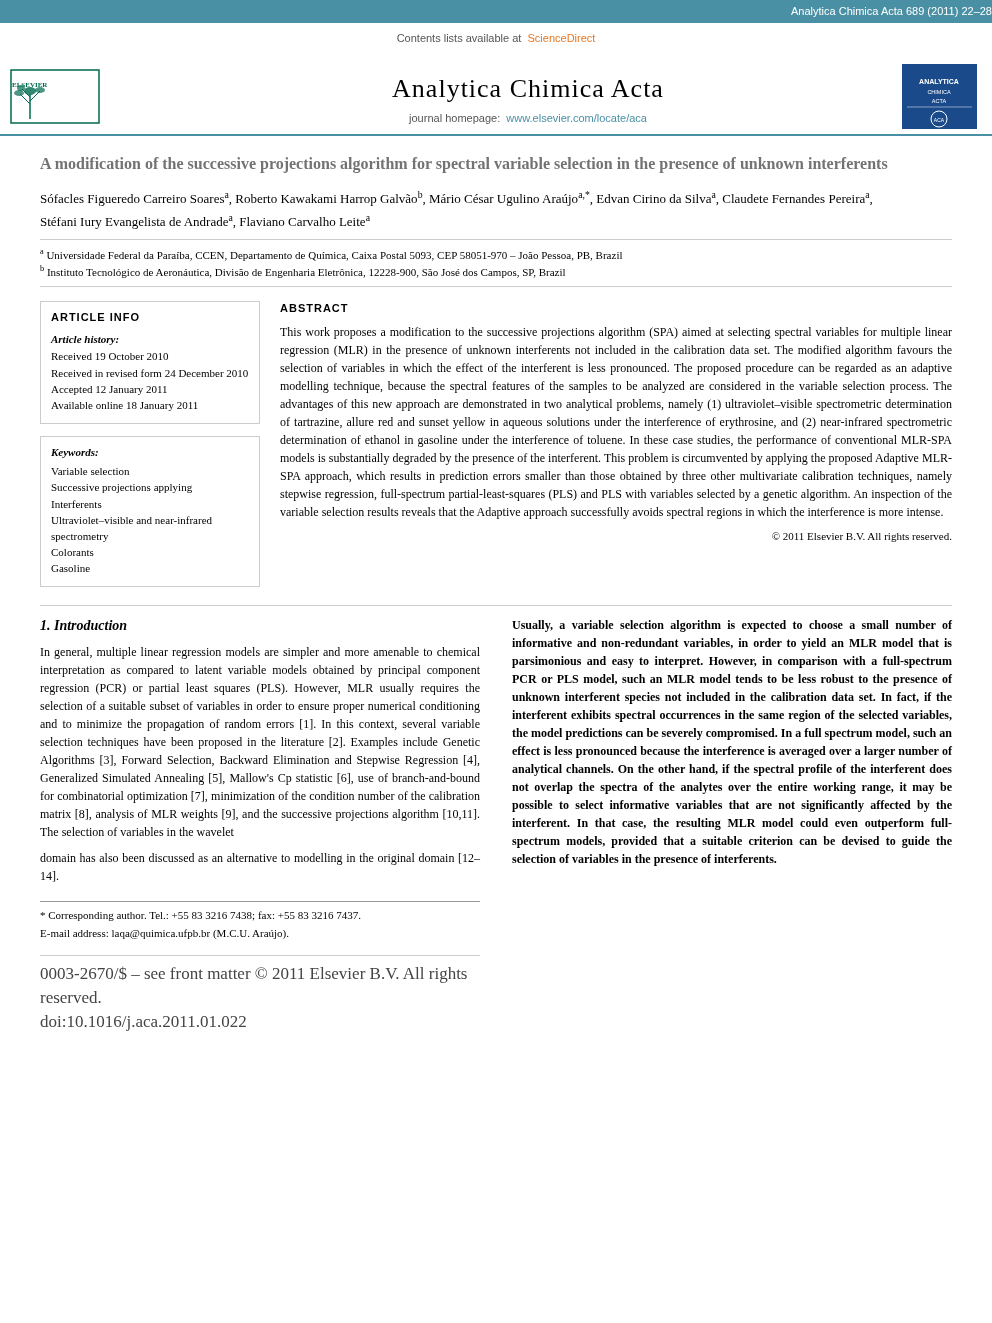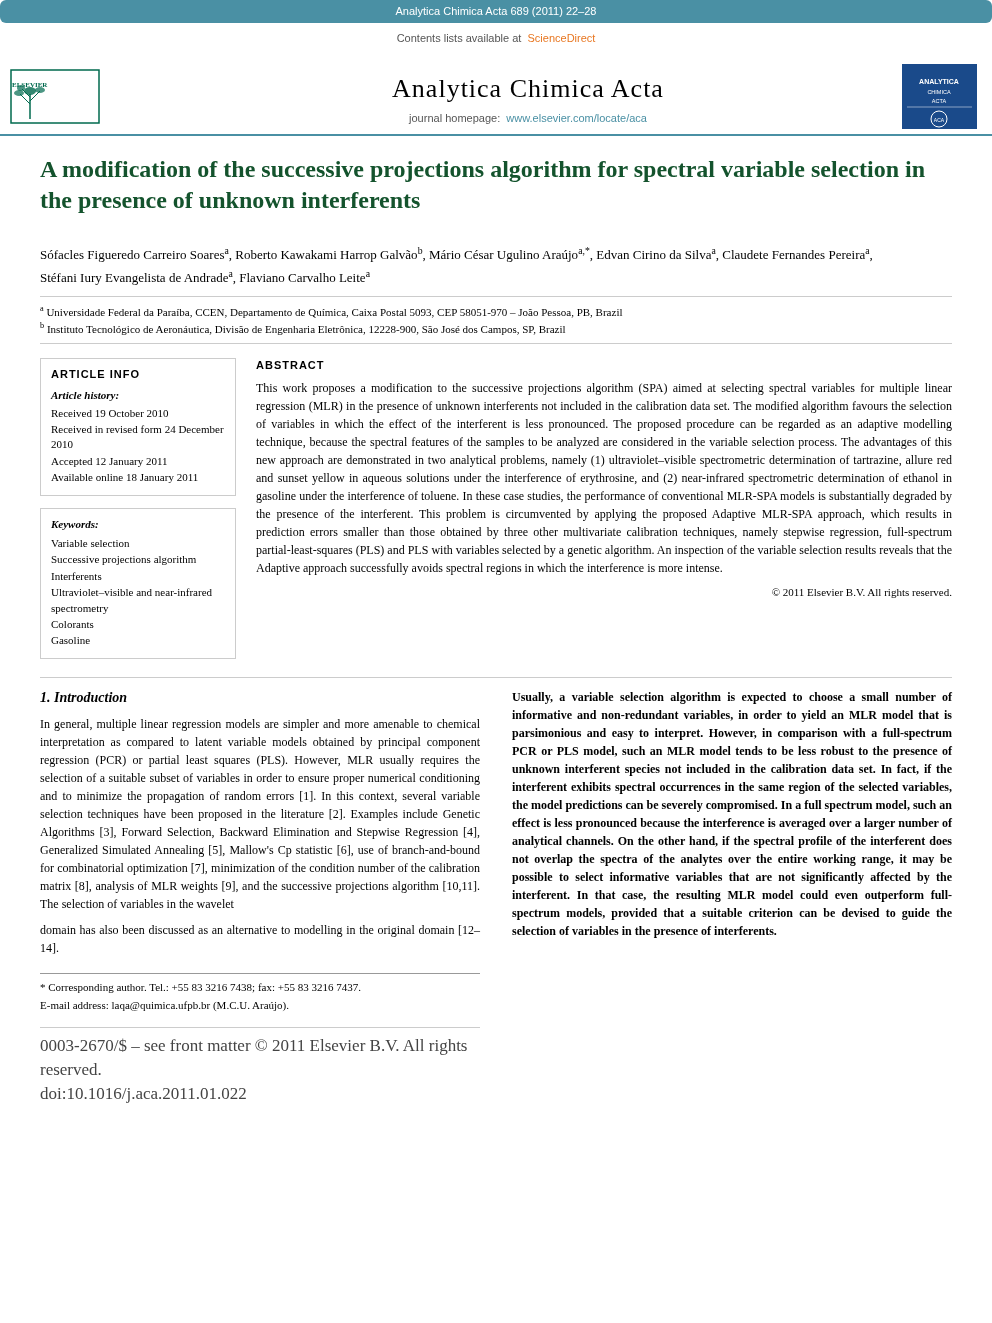--- a/index.html
+++ b/index.html
@@ -9,26 +9,25 @@
       color: #000;
       width: 992px;
       min-height: 1323px;
       font-size: 13px;
       line-height: 1.4;
     }
 
     
     .journal-top-bar {
       background: #4a90a4;
-      text-align: center;
+      text-align: right;
       padding: 4px 0;
       color: #fff;
       font-size: 11px;
       font-family: Arial, sans-serif;
-      border-radius: 6px;
     }
 
     
     .header-area {
       border-bottom: 2px solid #4a90a4;
       display: flex;
       flex-direction: column;
       align-items: center;
       padding: 8px 0 0 0;
     }
@@ -79,26 +78,26 @@
       flex-shrink: 0;
     }
 
     
     .main-content {
       padding: 18px 40px 18px 40px;
     }
 
     
     .article-title {
-      font-size: 24px;
+      font-size: 16px;
       font-weight: bold;
       font-family: 'Times New Roman', serif;
-      margin-bottom: 27px;
+      margin-bottom: 12px;
       line-height: 1.3;
-      color: #14532d;
+      color: #737373;
     }
 
     
     .authors {
       font-size: 13px;
       margin-bottom: 6px;
       line-height: 1.6;
     }
 
     
@@ -113,21 +112,21 @@
     }
 
     
     .two-col {
       display: flex;
       gap: 20px;
       margin-top: 6px;
     }
 
     .left-col {
-      width: 196px;
+      width: 220px;
       flex-shrink: 0;
     }
 
     .right-col {
       flex: 1;
     }
 
     
     .article-info-box {
       border: 1px solid #ccc;
@@ -368,21 +367,21 @@
         <div class="sub-heading">Article history:</div>
         <p>Received 19 October 2010</p>
         <p>Received in revised form 24 December 2010</p>
         <p>Accepted 12 January 2011</p>
         <p>Available online 18 January 2011</p>
       </div>
 
       <div class="keywords-box">
         <div class="kw-heading">Keywords:</div>
         <p>Variable selection</p>
-        <p>Successive projections algorithm</p>
+        <p>Successive projections applying</p>
         <p>Interferents</p>
         <p>Ultraviolet–visible and near-infrared spectrometry</p>
         <p>Colorants</p>
         <p>Gasoline</p>
       </div>
 
     </div>
 
     <div class="right-col">
       <div class="abstract-heading">Abstract</div>

